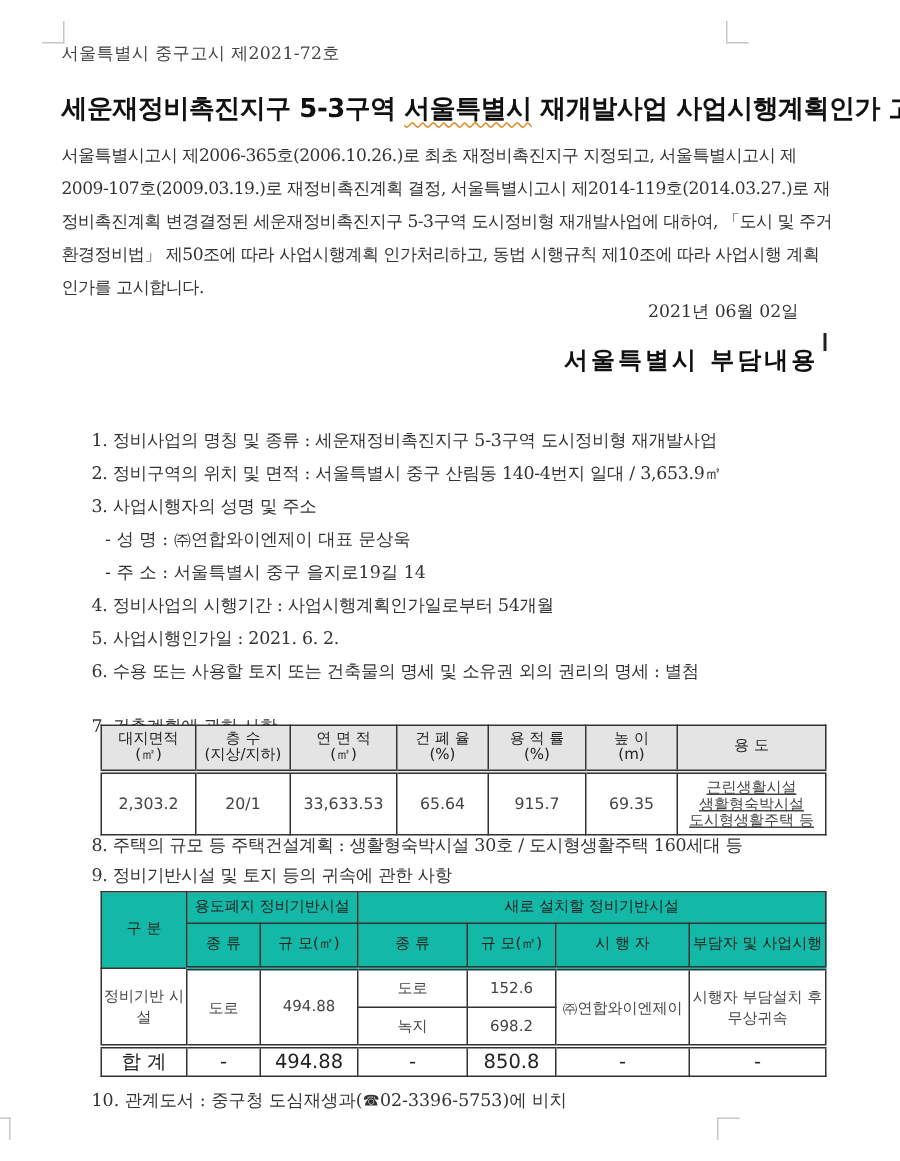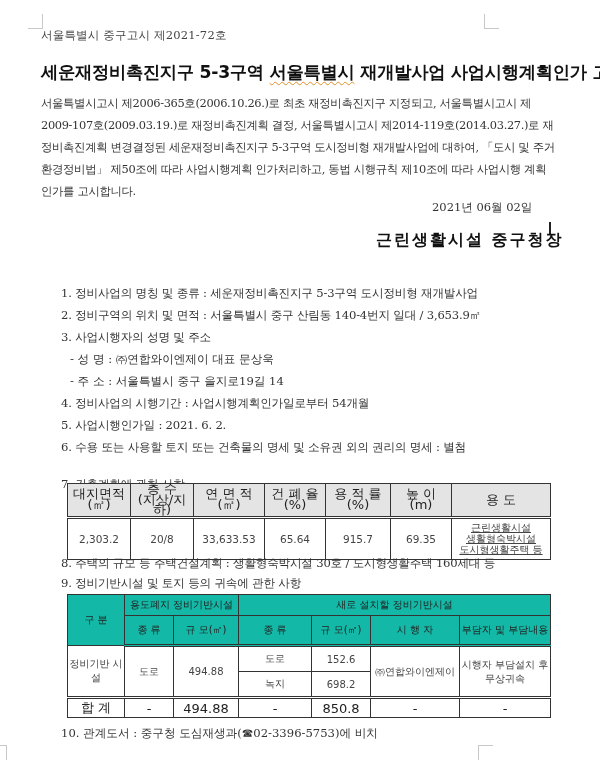--- a/index.html
+++ b/index.html
@@ -21,21 +21,21 @@
   .cursor { position:absolute; left:549px; top:222px; width:1.5px; height:12px; background:#222; }
   .signer { position:absolute; left:376px; top:230px; font-family:"DejaVu Sans", "Liberation Sans", sans-serif;
             font-weight:bold; font-size:16px; letter-spacing:2px; color:#111; }
 
   .item { position:absolute; left:61px; font-size:11.6px; color:#333; white-space:nowrap; letter-spacing:-0.2px; }
   .sub  { position:absolute; left:70px; font-size:11.6px; color:#333; white-space:nowrap; }
 
   table { border-collapse:collapse; position:absolute; font-family:"DejaVu Sans", "Liberation Sans", sans-serif; }
   td, th { border:1px solid #333; text-align:center; padding:0; font-weight:normal; }
   .t7 { left:67px; top:483px; width:484px; }
-  .t7 th { background:#e4e4e4; font-size:13px; line-height:10.5px; height:29px; color:#222;text-align:center; }
+  .t7 th { background:#e4e4e4; font-size:10px; line-height:10.5px; height:29px; color:#222;text-align:center; }
   .t7 td { font-size:10.5px; color:#444; height:40px; }
   .t7 thead tr:last-child th { border-bottom:3px double #333; }
   .t7 td.use { font-size:10px; line-height:11px;text-decoration:underline; }
 
   .t9 { left:67px; top:594px; width:484px; }
   .t9 th { background:#14b8a6; font-size:10px; line-height:10.5px; color:#222; }
   .t9 .h1 th { height:20px; }
   .t9 .h2 th { height:28px; }
   .t9 .h2 th { border-bottom:3px double #333; }
   .t9 td { font-size:10px; color:#444; }
@@ -56,21 +56,21 @@
 <div class="notice-no">서울특별시 중구고시 제2021-72호</div>
 
 <div class="title">
   <span>세운재정비촉진지구 5-3구역 </span><span class="spell">서울특별시</span><span> 재개발사업 사업시행계획인가 고시</span>
 </div>
 
 <div class="body-para">서울특별시고시 제2006-365호(2006.10.26.)로 최초 재정비촉진지구 지정되고, 서울특별시고시 제2009-107호(2009.03.19.)로 재정비촉진계획 결정, 서울특별시고시 제2014-119호(2014.03.27.)로 재정비촉진계획 변경결정된 세운재정비촉진지구 5-3구역 도시정비형 재개발사업에 대하여, 「도시 및 주거환경정비법」 제50조에 따라 사업시행계획 인가처리하고, 동법 시행규칙 제10조에 따라 사업시행 계획 인가를 고시합니다.</div>
 
 <div class="date">2021년  06월  02일</div>
 <div class="cursor"></div>
-<div class="signer">근린생활시설 중구청장</div>
+<div class="signer">서울특별시 부담내용</div>
 
 <div class="item" style="top:286px">1. 정비사업의 명칭 및 종류 : 세운재정비촉진지구 5-3구역 도시정비형 재개발사업</div>
 <div class="item" style="top:308px">2. 정비구역의 위치 및 면적 : 서울특별시 중구 산림동 140-4번지 일대 / 3,653.9㎡</div>
 <div class="item" style="top:330px">3. 사업시행자의 성명 및 주소</div>
 <div class="sub" style="top:352px">- 성  명 : ㈜연합와이엔제이 대표 문상욱</div>
 <div class="sub" style="top:374px">- 주  소 : 서울특별시 중구 을지로19길 14</div>
 <div class="item" style="top:396px">4. 정비사업의 시행기간 : 사업시행계획인가일로부터 54개월</div>
 <div class="item" style="top:418px">5. 사업시행인가일 : 2021. 6. 2.</div>
 <div class="item" style="top:440px">6. 수용 또는 사용할 토지 또는 건축물의 명세 및 소유권 외의 권리의 명세 : 별첨</div>
 <div class="item" style="top:477px">7. 건축계획에 관한 사항</div>
@@ -83,21 +83,21 @@
       <th style="width:70px"><span>연 면 적</span><br><span>(㎡)</span></th>
       <th style="width:60px"><span>건 폐 율</span><br><span>(%)</span></th>
       <th style="width:64px"><span>용 적 률</span><br><span>(%)</span></th>
       <th style="width:60px"><span>높  이</span><br><span>(m)</span></th>
       <th><span>용  도</span></th>
     </tr>
   </thead>
   <tbody>
     <tr>
       <td>2,303.2</td>
-      <td>20/8</td>
+      <td>20/1</td>
       <td>33,633.53</td>
       <td>65.64</td>
       <td>915.7</td>
       <td>69.35</td>
       <td class="use"><span>근린생활시설</span><br><span>생활형숙박시설</span><br><span>도시형생활주택 등</span></td>
     </tr>
   </tbody>
 </table>
 
 <div class="item" style="top:556px">8. 주택의 규모 등 주택건설계획 : 생활형숙박시설 30호 / 도시형생활주택 160세대 등</div>
@@ -109,21 +109,21 @@
       <th rowspan="2" style="width:56px">구 분</th>
       <th colspan="2">용도폐지 정비기반시설</th>
       <th colspan="4">새로 설치할 정비기반시설</th>
     </tr>
     <tr class="h2">
       <th style="width:48px">종 류</th>
       <th style="width:64px">규 모(㎡)</th>
       <th style="width:72px">종 류</th>
       <th style="width:58px">규 모(㎡)</th>
       <th style="width:88px">시 행 자</th>
-      <th>부담자 및 부담내용</th>
+      <th>부담자 및 사업시행</th>
     </tr>
   </thead>
   <tbody>
     <tr class="r1">
       <td rowspan="2">정비기반 시  설</td>
       <td rowspan="2">도로</td>
       <td rowspan="2">494.88</td>
       <td>도로</td>
       <td>152.6</td>
       <td rowspan="2" class="small">㈜연합와이엔제이</td>

